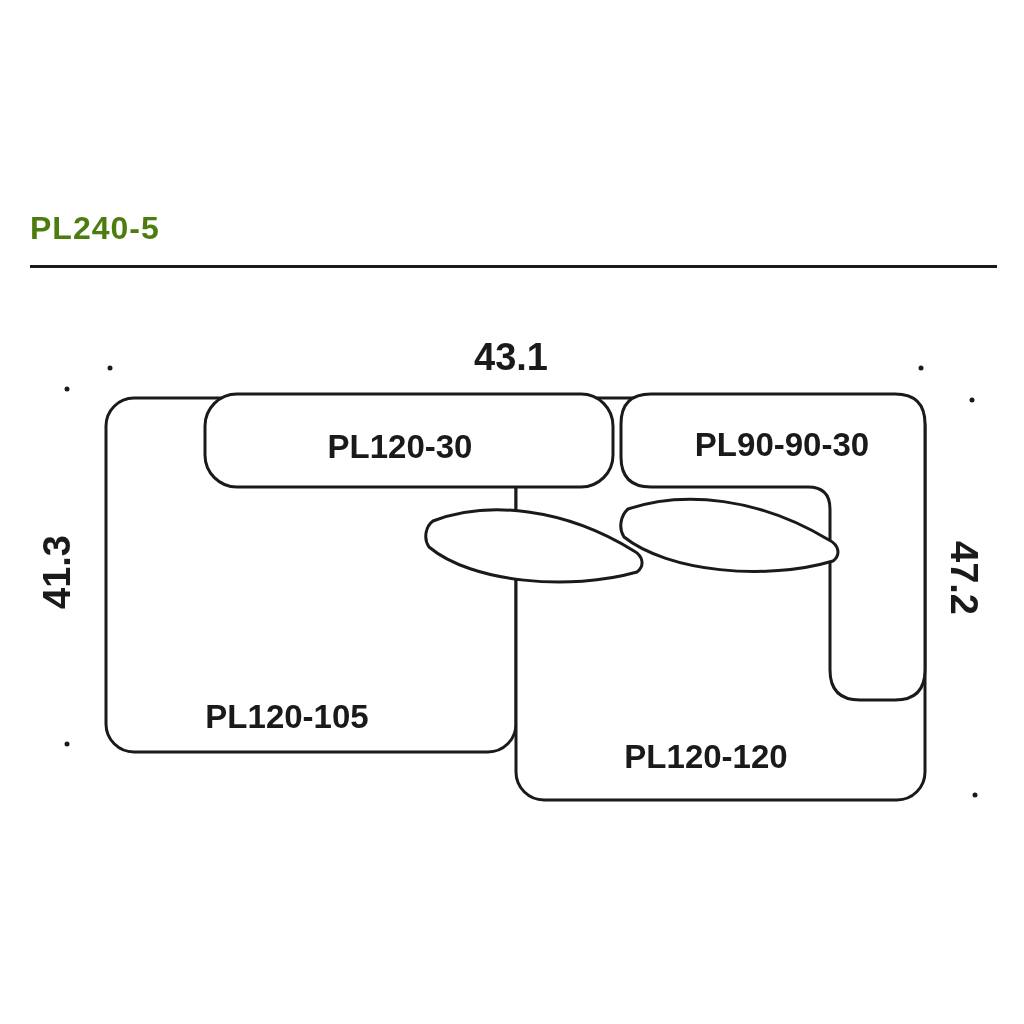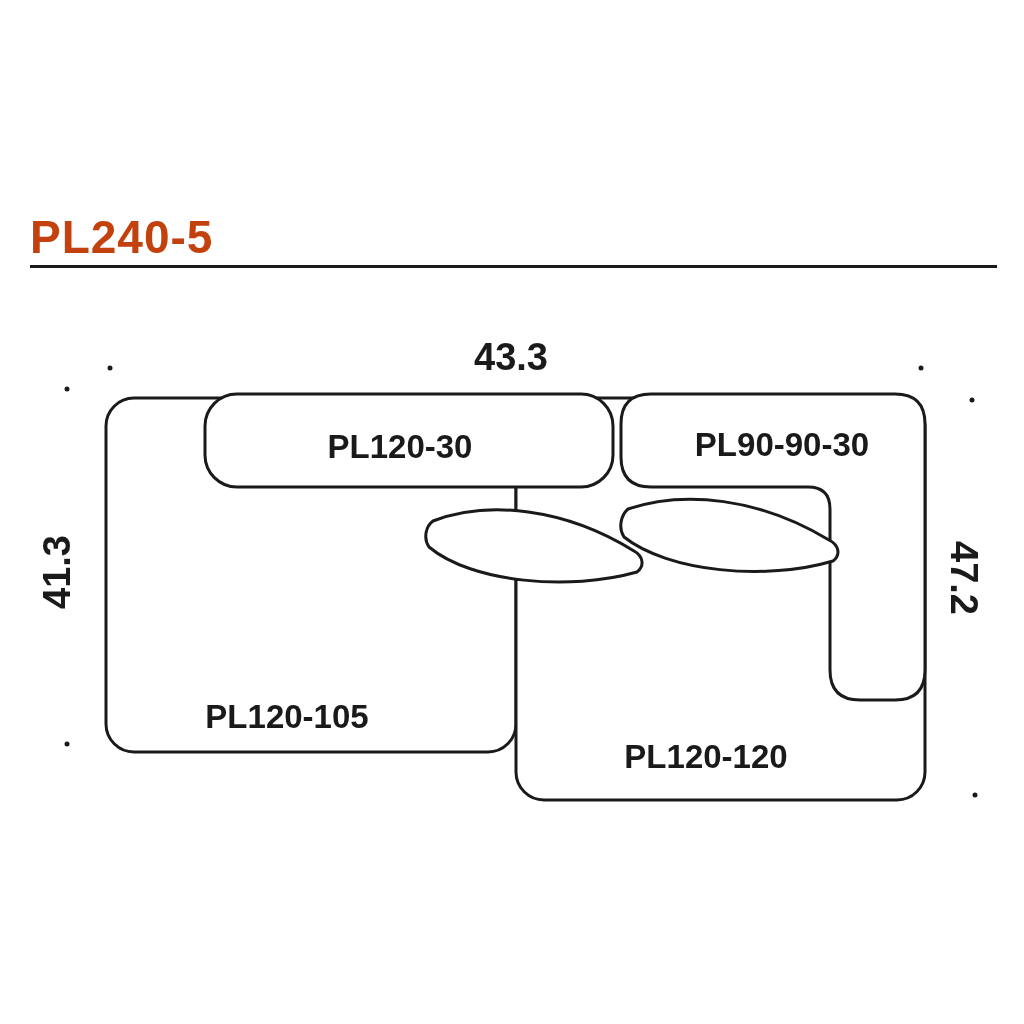--- a/index.html
+++ b/index.html
@@ -15,24 +15,24 @@
   .canvas {
     position: relative;
     width: 1024px;
     height: 1024px;
     background: #ffffff;
   }
   .title {
     position: absolute;
     left: 30px;
     top: 210px;
-    font-size: 46px;
+    font-size: 32px;
     font-weight: bold;
     letter-spacing: 1px;
-    color: #c2410c;
+    color: #4d7c0f;
     white-space: nowrap;
   }
   .title-rule {
     position: absolute;
     left: 30px;
     top: 265px;
     width: 967px;
     height: 3px;
     background: #1a1a1a;
   }
@@ -72,21 +72,21 @@
   }
 </style>
 </head>
 <body>
 
 <div class="canvas">
 
   <div class="title">PL240-5</div>
   <div class="title-rule"></div>
 
-  <div class="dim dim-top">43.3</div>
+  <div class="dim dim-top">43.1</div>
   <div class="dim dim-left">41.3</div>
   <div class="dim dim-right">47.2</div>
 
   <svg class="drawing" width="1024" height="1024" viewBox="0 0 1024 1024">
 
     <g fill="#1a1a1a">
       <circle cx="110" cy="368" r="2.5"></circle>
       <circle cx="921" cy="368" r="2.5"></circle>
       <circle cx="67" cy="389" r="2.5"></circle>
       <circle cx="67" cy="744" r="2.5"></circle>

